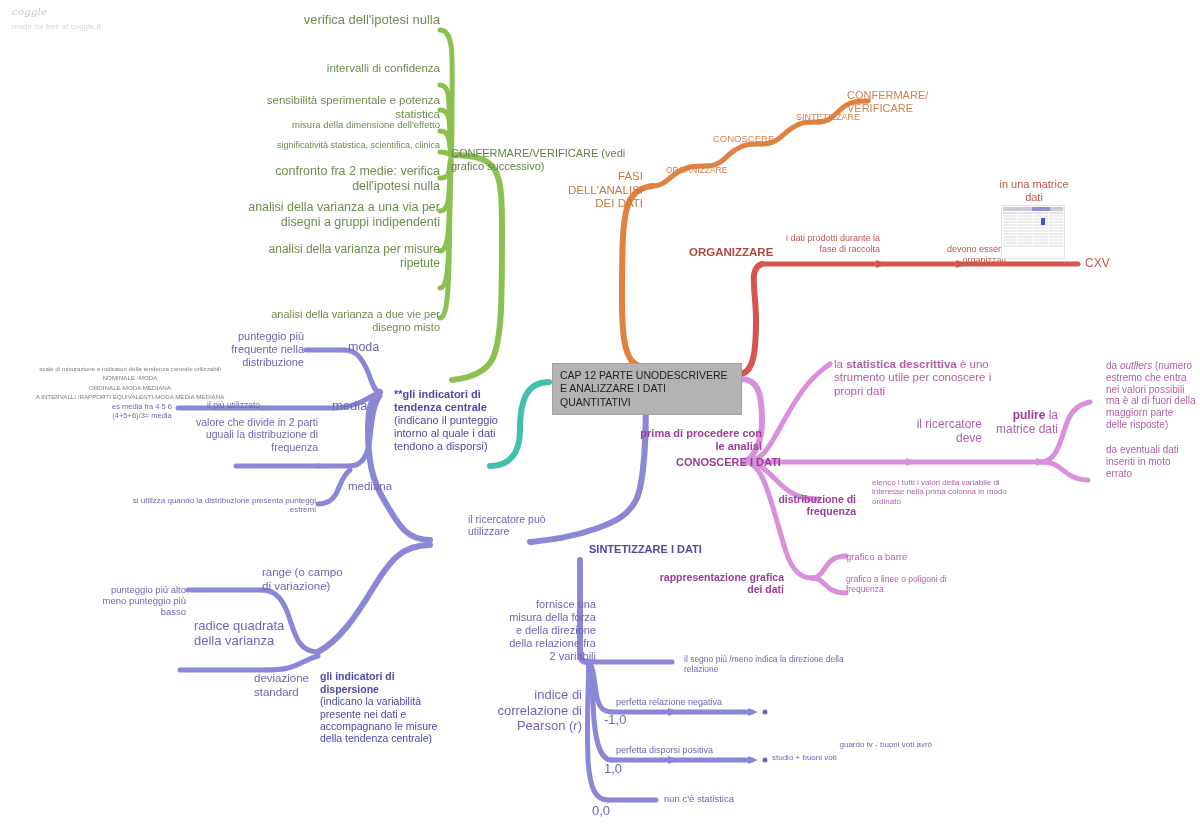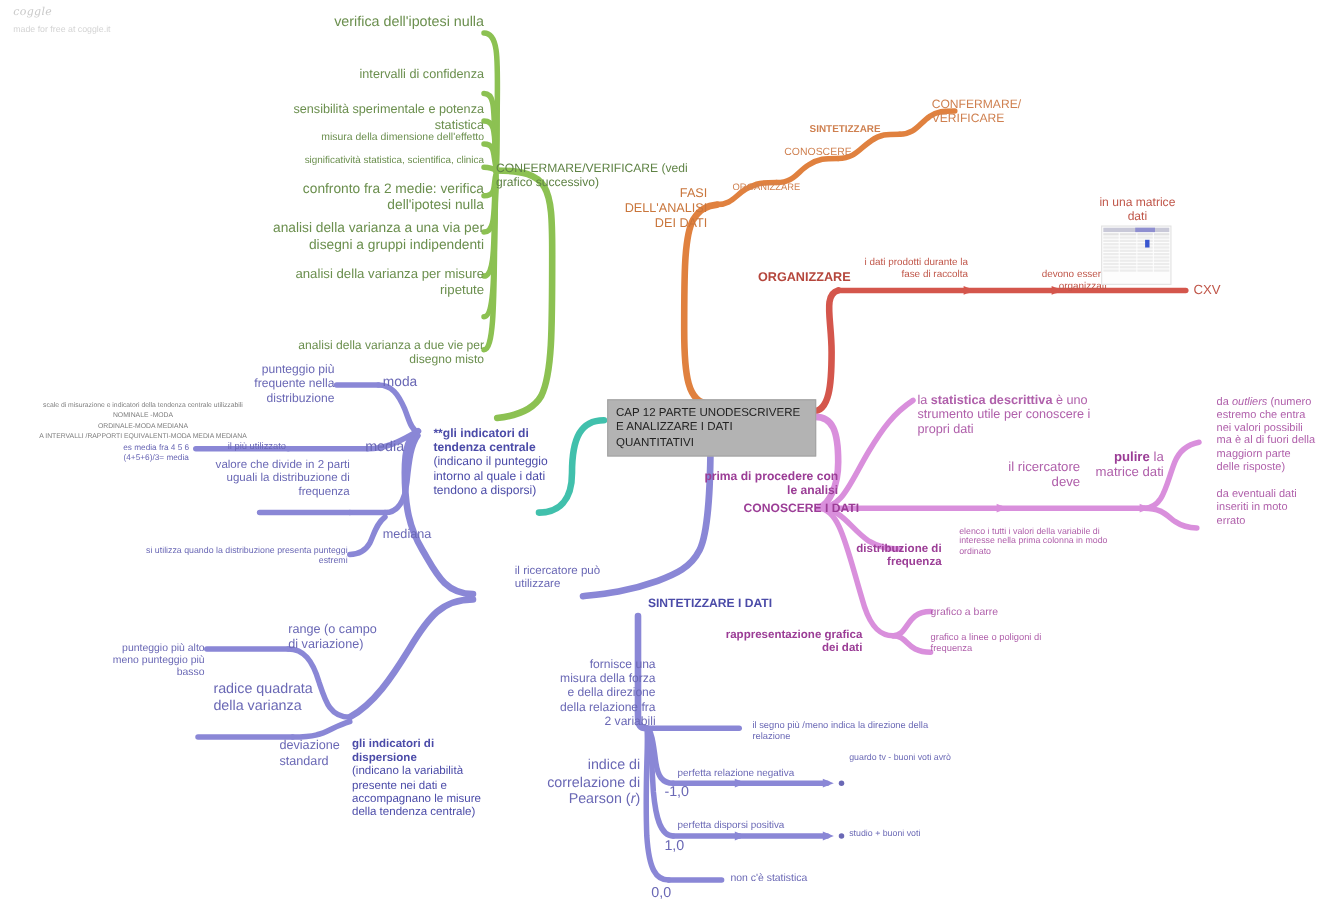--- a/index.html
+++ b/index.html
@@ -198,21 +198,21 @@
   <div class="lbl r green" style="left:250px;top:164px;width:190px;font-size:12.5px;">confronto fra 2 medie: verifica dell'ipotesi nulla</div>
   <div class="lbl r green" style="left:230px;top:200px;width:210px;font-size:12.5px;">analisi della varianza a una via per disegni a gruppi indipendenti</div>
   <div class="lbl r green" style="left:240px;top:242px;width:200px;font-size:12px;">analisi della varianza per misure ripetute</div>
   <div class="lbl r green" style="left:252px;top:308px;width:188px;font-size:11px;">analisi della varianza a due vie per disegno misto</div>
 
   <div class="lbl l green-d" style="left:451px;top:147px;width:180px;font-size:11px;">CONFERMARE/VERIFICARE (vedi grafico successivo)</div>
 
   <div class="lbl r orange" style="left:565px;top:170px;width:78px;font-size:11.5px;">FASI DELL'ANALISI DEI DATI</div>
   <div class="lbl l orange-l" style="left:666px;top:165px;width:100px;font-size:8.5px;">ORGANIZZARE</div>
   <div class="lbl l orange-l" style="left:713px;top:133px;width:100px;font-size:9.5px;">CONOSCERE</div>
-  <div class="lbl l orange-l" style="left:736px;top:112px;width:100px;font-size:9px;font-weight:bold;">SINTETIZZARE</div>
+  <div class="lbl l orange-l" style="left:796px;top:112px;width:100px;font-size:9px;">SINTETIZZARE</div>
   <div class="lbl l orange-l" style="left:847px;top:89px;width:110px;font-size:11px;">CONFERMARE/ VERIFICARE</div>
 
   <div class="lbl l red b" style="left:689px;top:246px;width:110px;font-size:11.5px;">ORGANIZZARE</div>
   <div class="lbl r red-l" style="left:780px;top:233px;width:100px;font-size:9px;">i dati prodotti durante la fase di raccolta</div>
   <div class="lbl r red-l" style="left:920px;top:244px;width:86px;font-size:9px;">devono essere organizzati</div>
   <div class="lbl l red-l" style="left:1085px;top:256px;width:70px;font-size:12px;">CXV</div>
   <div class="lbl c red-l" style="left:990px;top:178px;width:88px;font-size:11px;">in una matrice dati</div>
 
   <div class="matrix">
     <div class="toptab"></div>
@@ -334,21 +334,21 @@
   <div class="lbl l purple-l" style="left:194px;top:618px;width:100px;font-size:13px;">radice quadrata della varianza</div>
 
   <div class="lbl r purple-l" style="left:490px;top:672px;width:92px;font-size:13px;">
     <span>indice di correlazione di Pearson (<i>r</i>)</span>
   </div>
   <div class="lbl r purple-l" style="left:508px;top:598px;width:88px;font-size:11px;">fornisce una misura della forza e della direzione della relazione fra 2 variabili</div>
   <div class="lbl l purple-l" style="left:684px;top:654px;width:160px;font-size:8.5px;">il segno più /meno indica la direzione della relazione</div>
 
   <div class="lbl l purple-l" style="left:616px;top:697px;width:140px;font-size:9px;">perfetta relazione negativa</div>
   <div class="lbl l purple-l" style="left:604px;top:712px;width:50px;font-size:13px;">-1,0</div>
-  <div class="lbl l purple-l" style="left:772px;top:684px;width:160px;font-size:8px;">guardo tv - buoni voti avrò</div>
+  <div class="lbl l purple-l" style="left:772px;top:740px;width:160px;font-size:8px;text-align:right;">guardo tv - buoni voti avrò</div>
 
   <div class="lbl l purple-l" style="left:616px;top:745px;width:140px;font-size:9px;">perfetta disporsi positiva</div>
   <div class="lbl l purple-l" style="left:604px;top:761px;width:50px;font-size:13px;">1,0</div>
   <div class="lbl l purple-l" style="left:772px;top:753px;width:160px;font-size:8px;">studio + buoni voti</div>
 
   <div class="lbl l purple-l" style="left:664px;top:793px;width:140px;font-size:9.5px;">non c'è statistica</div>
   <div class="lbl l purple-l" style="left:592px;top:803px;width:50px;font-size:13px;">0,0</div>
 
 </div>
 

